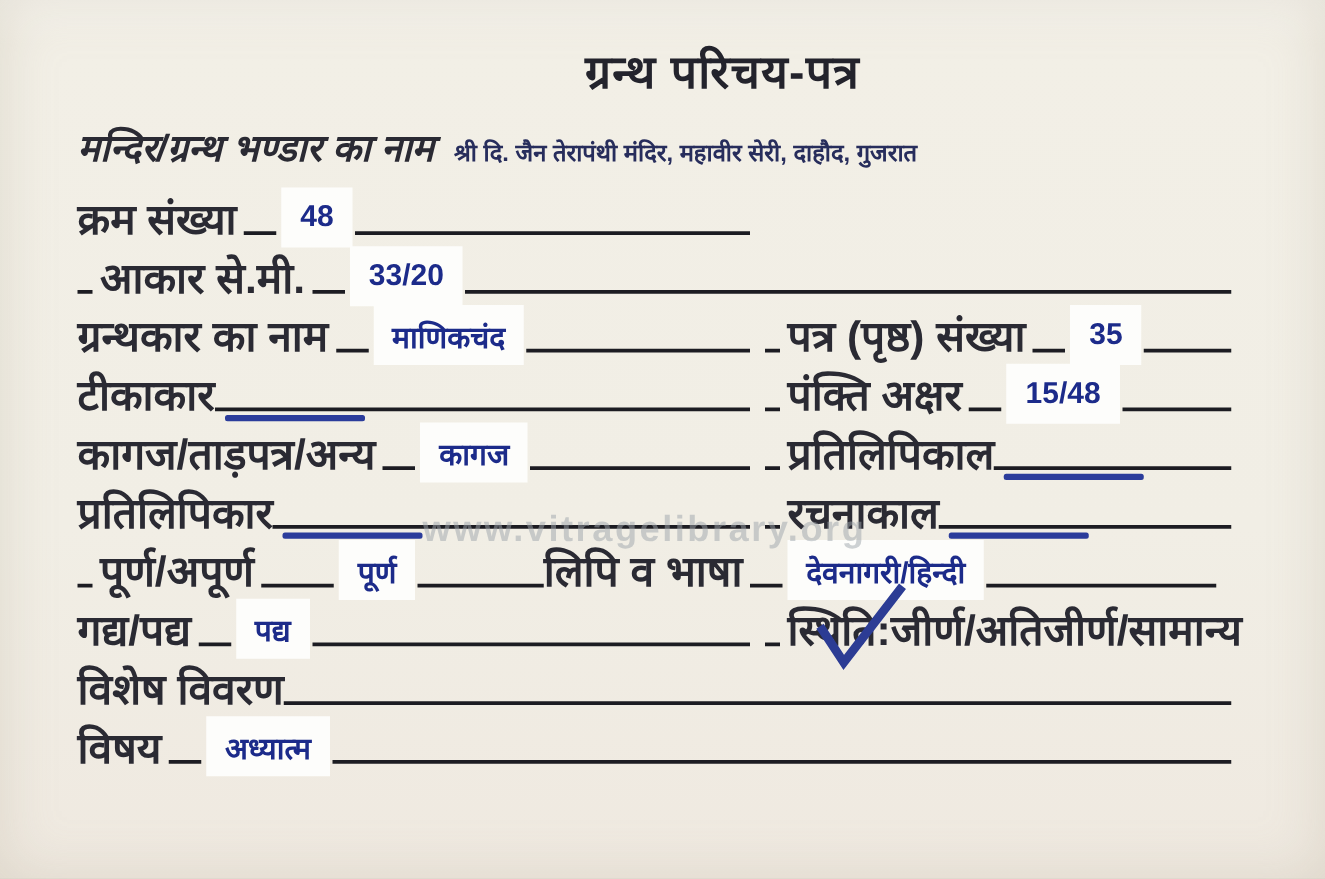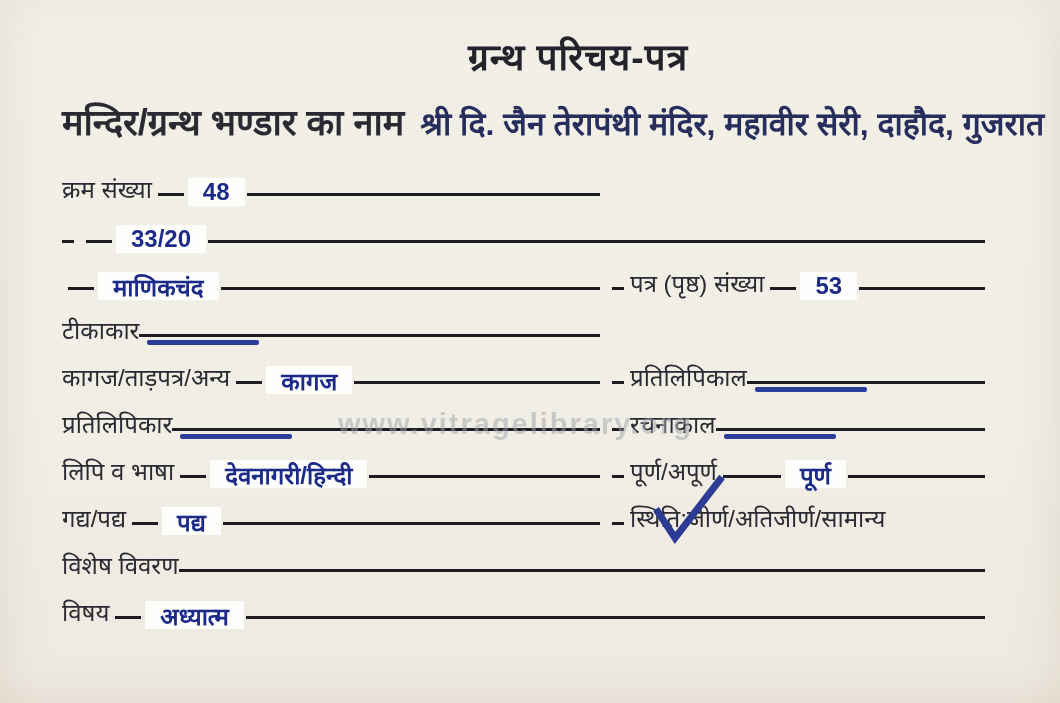--- a/index.html
+++ b/index.html
@@ -16,43 +16,43 @@
   .title{
     position:relative;left:48px;
     padding-top:30px;text-align:center;
     font-size:37px;font-weight:700;color:#23232c;
     letter-spacing:1px;
   }
   .header-row{
     display:flex;align-items:baseline;white-space:nowrap;
     margin:16px 0 0 62px;width:980px;
   }
-  .hlabel{font-size:36px;font-weight:600;color:#2a2a33;margin-right:16px;}
-  .hvalue{font-size:32px;font-weight:600;color:#272d5c;}
+  .hlabel{font-size:30px;font-weight:600;color:#2a2a33;margin-right:16px;font-style:italic;}
+  .hvalue{font-size:19px;font-weight:600;color:#272d5c;}
   .rows{margin:16px 0 0 62px;width:923px;}
   .pair-row{display:flex;height:47px;}
   .full-row{display:flex;height:47px;}
   .cell{display:flex;align-items:flex-end;position:relative;}
   .cell.l{width:550px;flex:none;padding-right:12px;box-sizing:border-box;}
   .cell.r{flex:1;}
   .full-row .cell{width:100%;}
   .lbl{
-    font-size:24px;font-weight:400;color:#2a2a33;
+    font-size:34px;font-weight:700;color:#2a2a33;
     white-space:nowrap;line-height:1.25;margin-bottom:4px;
   }
   .seg{
     width:26px;flex:none;
     border-bottom:3px solid #1c1c22;
     margin:0 2px 13px 6px;
   }
   .seg.pre{width:12px;margin:0 6px 13px 0;}
   .seg.wide{width:58px;}
   .val{
     position:relative;z-index:2;flex:none;
-    display:flex;align-items:center;height:28px;
+    display:flex;align-items:center;height:48px;
     font-size:24px;font-weight:700;color:#1c2b8a;
     background:#fdfdfb;padding:0 15px;margin:0 2px 3px 2px;
     white-space:nowrap;
   }
   .val:empty{display:none;}
   .line{
     flex:1;min-width:14px;position:relative;
     border-bottom:3px solid #1c1c22;margin-bottom:13px;
   }
   .bluedash{
@@ -86,48 +86,57 @@
         <span class="lbl">क्रम संख्या</span>
         <span class="seg"></span>
         <span class="val">48</span>
         <span class="line"></span>
       </div>
     </div>
 
     <div class="pair-row">
       <div class="cell r">
         <span class="seg pre"></span>
+        <span class="lbl">आकार से.मी.</span>
         <span class="seg"></span>
         <span class="val">33/20</span>
         <span class="line"></span>
       </div>
     </div>
 
     <div class="pair-row">
       <div class="cell l">
+        <span class="lbl">ग्रन्थकार का नाम</span>
         <span class="seg"></span>
         <span class="val">माणिकचंद</span>
         <span class="line"></span>
       </div>
       <div class="cell r">
         <span class="seg pre"></span>
         <span class="lbl">पत्र (पृष्ठ) संख्या</span>
         <span class="seg"></span>
-        <span class="val">53</span>
+        <span class="val">35</span>
         <span class="line"></span>
       </div>
     </div>
 
     <div class="pair-row">
       <div class="cell l">
         <span class="lbl">टीकाकार</span>
         <span class="line">
           <span class="bluedash"></span>
         </span>
       </div>
+      <div class="cell r">
+        <span class="seg pre"></span>
+        <span class="lbl">पंक्ति अक्षर</span>
+        <span class="seg"></span>
+        <span class="val">15/48</span>
+        <span class="line"></span>
+      </div>
     </div>
 
     <div class="pair-row">
       <div class="cell l">
         <span class="lbl">कागज/ताड़पत्र/अन्य</span>
         <span class="seg"></span>
         <span class="val">कागज</span>
         <span class="line"></span>
       </div>
       <div class="cell r">
@@ -149,31 +158,31 @@
       <div class="cell r">
         <span class="seg pre"></span>
         <span class="lbl">रचनाकाल</span>
         <span class="line">
           <span class="bluedash"></span>
         </span>
       </div>
     </div>
 
     <div class="pair-row">
-      <div class="cell l">
-        <span class="lbl">लिपि व भाषा</span>
-        <span class="seg"></span>
-        <span class="val">देवनागरी/हिन्दी</span>
-        <span class="line"></span>
-      </div>
       <div class="cell r">
         <span class="seg pre"></span>
         <span class="lbl">पूर्ण/अपूर्ण</span>
         <span class="seg wide"></span>
         <span class="val">पूर्ण</span>
+        <span class="line"></span>
+      </div>
+      <div class="cell l">
+        <span class="lbl">लिपि व भाषा</span>
+        <span class="seg"></span>
+        <span class="val">देवनागरी/हिन्दी</span>
         <span class="line"></span>
       </div>
     </div>
 
     <div class="pair-row">
       <div class="cell l">
         <span class="lbl">गद्य/पद्य</span>
         <span class="seg"></span>
         <span class="val">पद्य</span>
         <span class="line"></span>

